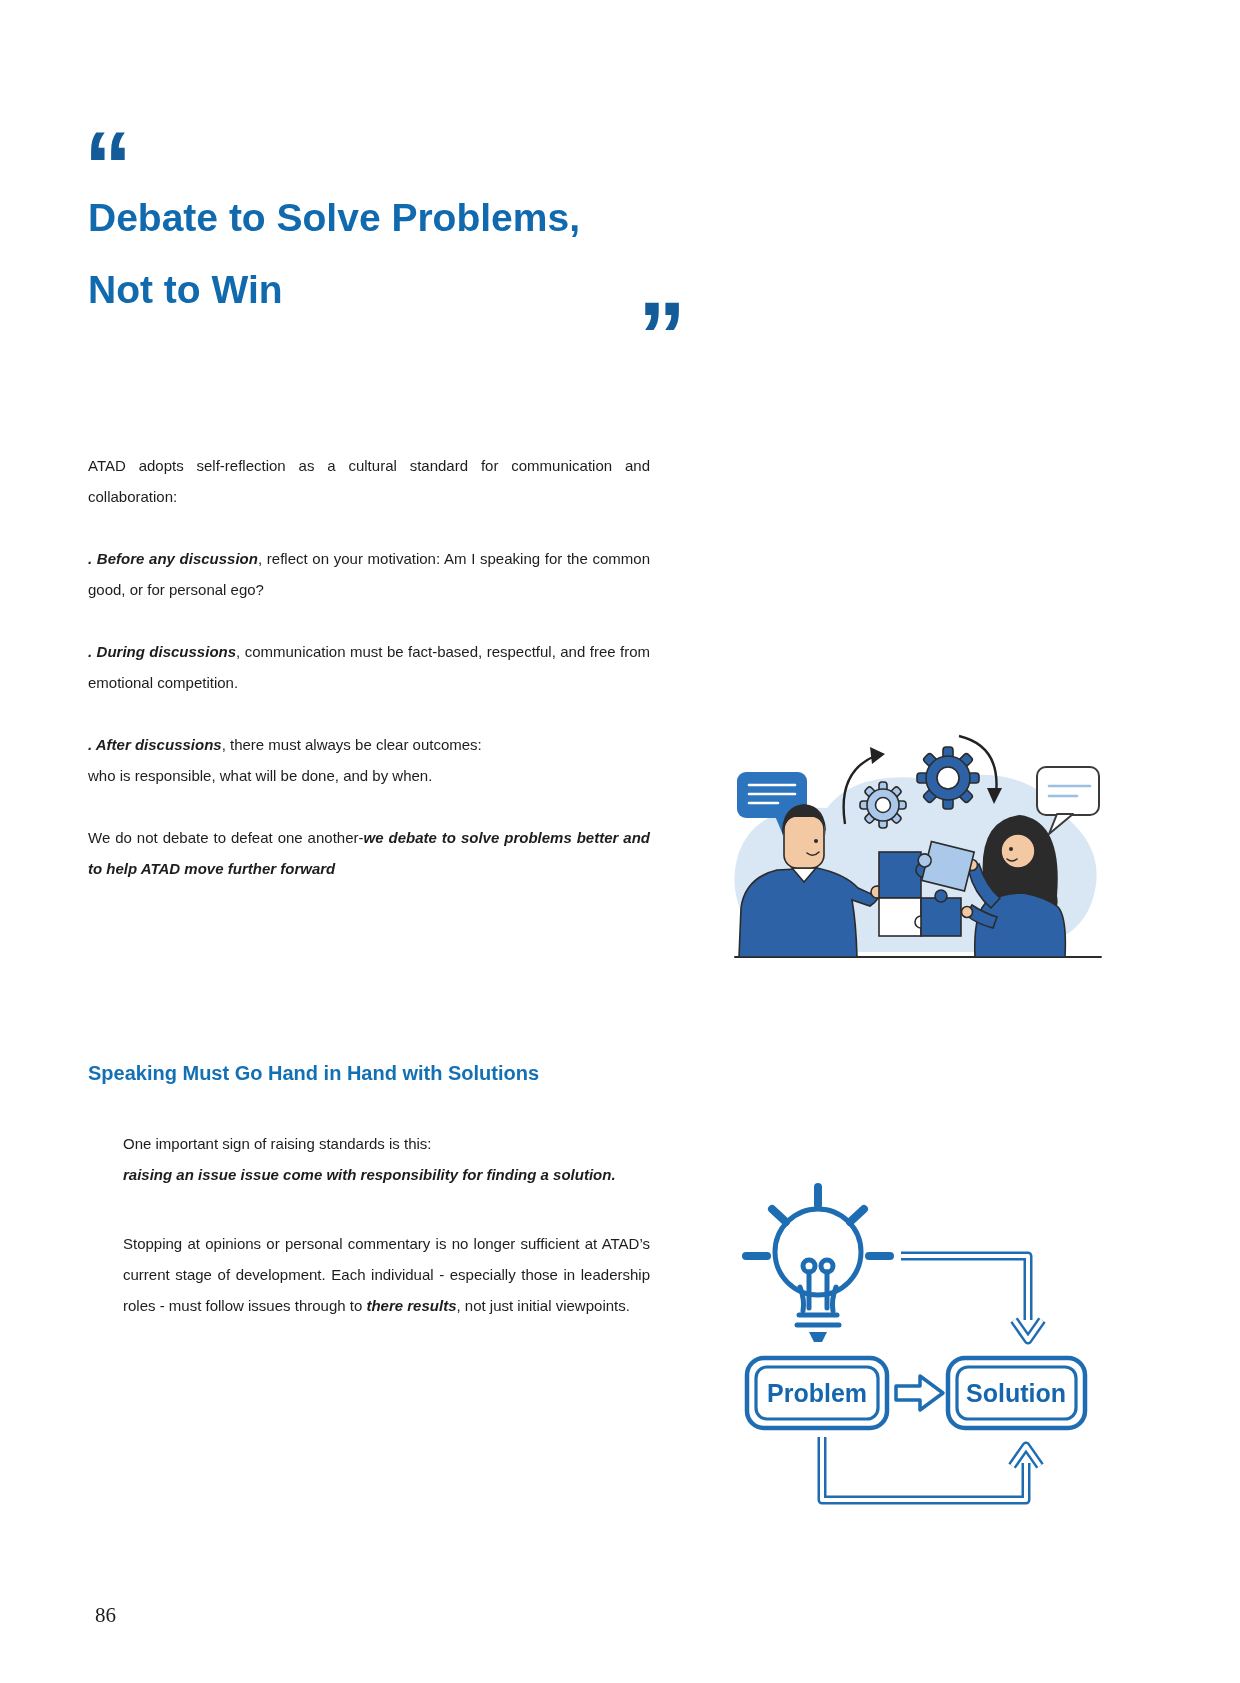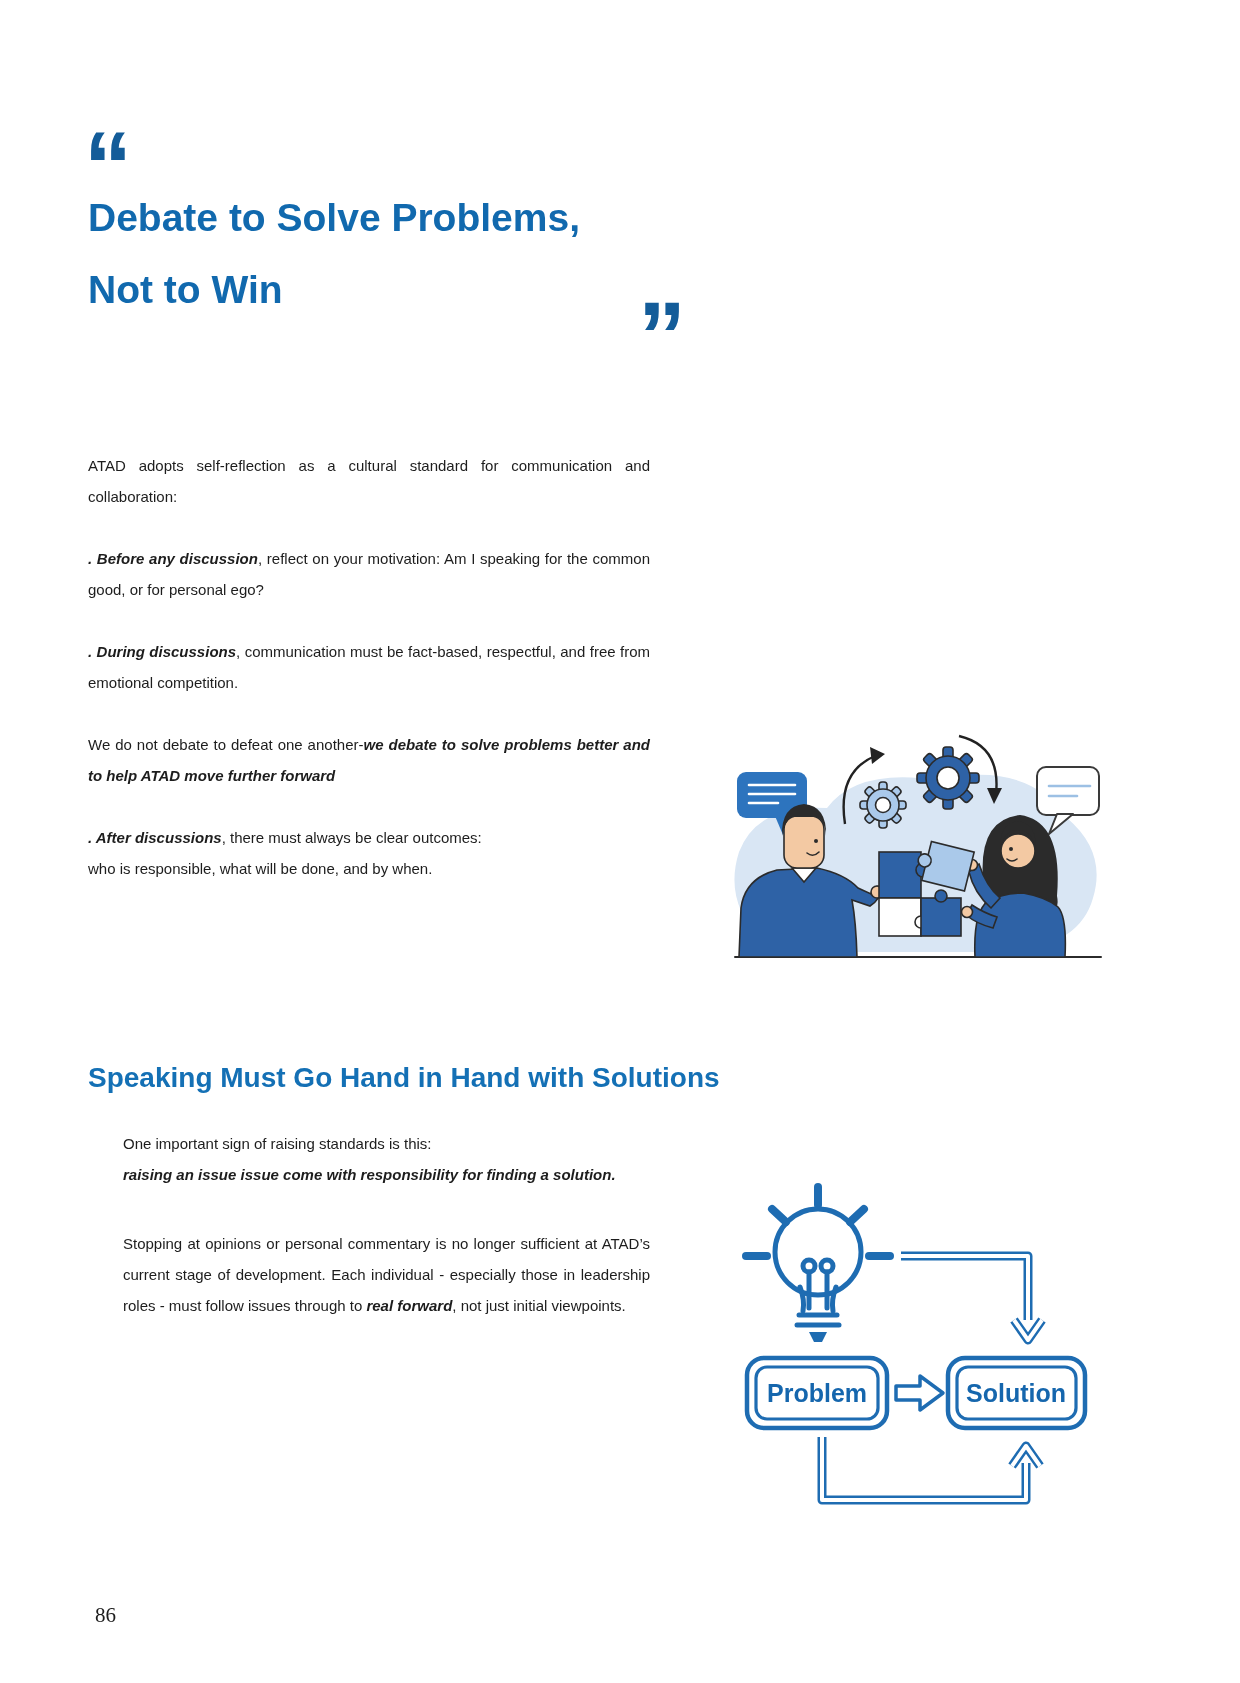--- a/index.html
+++ b/index.html
@@ -47,21 +47,21 @@
     text-align:justify;
     color:var(--body-color);
   }
   .col-1{top:450px;}
   .col-2{top:1128px;}
   .body-col p{margin:0 0 31px 0;white-space:pre-line;}
   .col-2 p{margin-bottom:38px;margin-left:35px;}
   .b{font-weight:bold;font-style:italic;}
   .subheading{
     position:absolute;left:88px;top:1062px;width:980px;
-    font-size:28px;font-weight:bold;
+    font-size:20px;font-weight:bold;
     color:var(--subheading-blue);
     white-space:nowrap;
   }
   .illus-1{position:absolute;left:705px;top:700px;width:410px;height:265px;}
   .illus-2{position:absolute;left:668px;top:1170px;width:425px;height:350px;}
   .illus-1 svg,.illus-2 svg{display:block;width:100%;height:100%;}
   .page-number{
     position:absolute;left:95px;top:1603px;
     font-size:21px;color:var(--body-color);font-family:Liberation Serif, serif;
   }
@@ -91,31 +91,31 @@
   <div class="headline">
     <div>Debate to Solve Problems,</div>
     <div>Not to Win</div>
   </div>
   <div class="quote-mark quote-close">”</div>
 
   <div class="body-col col-1">
     <p><span>ATAD adopts self-reflection as a cultural standard for communication and collaboration:</span></p>
     <p><span class="b">. Before any discussion</span><span>, reflect on your motivation: Am I speaking for the common good, or for personal ego?</span></p>
     <p><span class="b">. During discussions</span><span>, communication must be fact-based, respectful, and free from emotional competition.</span></p>
-    <p><span>We do not debate to defeat one another-</span><span class="b">we debate to solve problems better and to help ATAD move further forward</span></p>
     <p><span class="b">. After discussions</span><span>, there must always be clear outcomes:
 who is responsible, what will be done, and by when.</span></p>
+    <p><span>We do not debate to defeat one another-</span><span class="b">we debate to solve problems better and to help ATAD move further forward</span></p>
   </div>
 
   <div class="subheading">Speaking Must Go Hand in Hand with Solutions</div>
 
   <div class="body-col col-2">
     <p><span>One important sign of raising standards is this:
 </span><span class="b">raising an issue issue come with responsibility for finding a solution.</span></p>
-    <p><span>Stopping at opinions or personal commentary is no longer sufficient at ATAD’s current stage of development. Each individual - especially those in leadership roles - must follow issues through to </span><span class="b">real forward</span><span>, not just initial viewpoints.</span></p>
+    <p><span>Stopping at opinions or personal commentary is no longer sufficient at ATAD’s current stage of development. Each individual - especially those in leadership roles - must follow issues through to </span><span class="b">there results</span><span>, not just initial viewpoints.</span></p>
   </div>
 
   <div class="illus-1">
     <svg viewBox="0 0 410 265" xmlns="http://www.w3.org/2000/svg">
 
       <path class="blob" d="M58,242 Q18,202 34,152 Q52,104 122,108 Q152,68 232,80 Q322,60 362,118 Q402,152 388,198 Q374,248 298,252 L92,252 Q66,252 58,242 Z"></path>
 
       <line class="ground" x1="30" y1="257" x2="396" y2="257"></line>
 
       <g>

